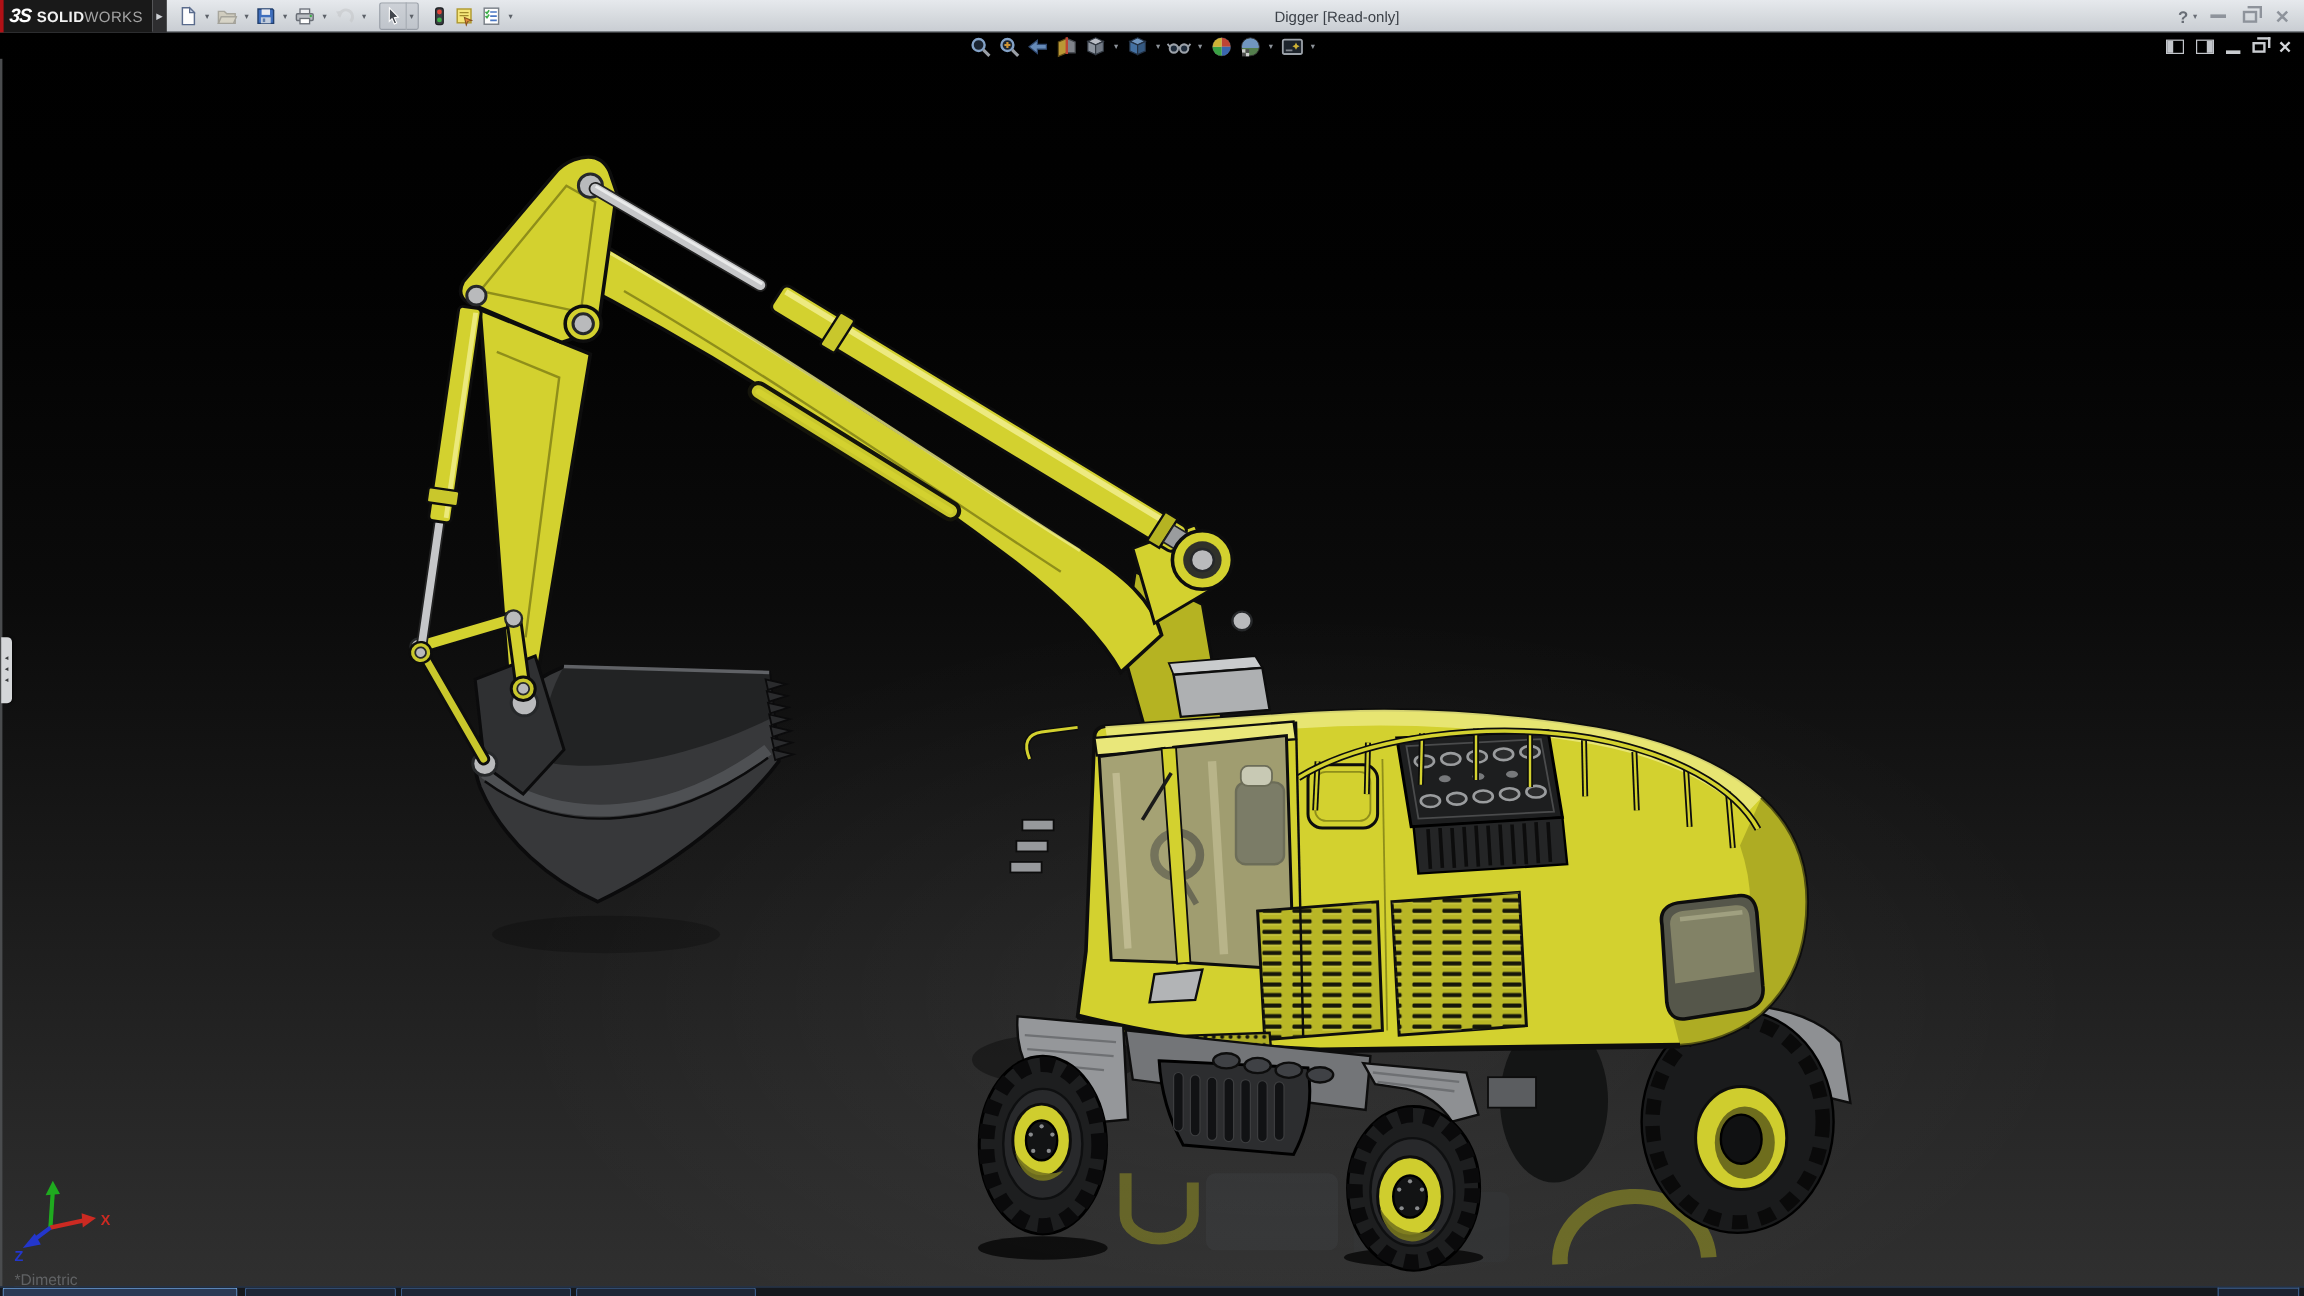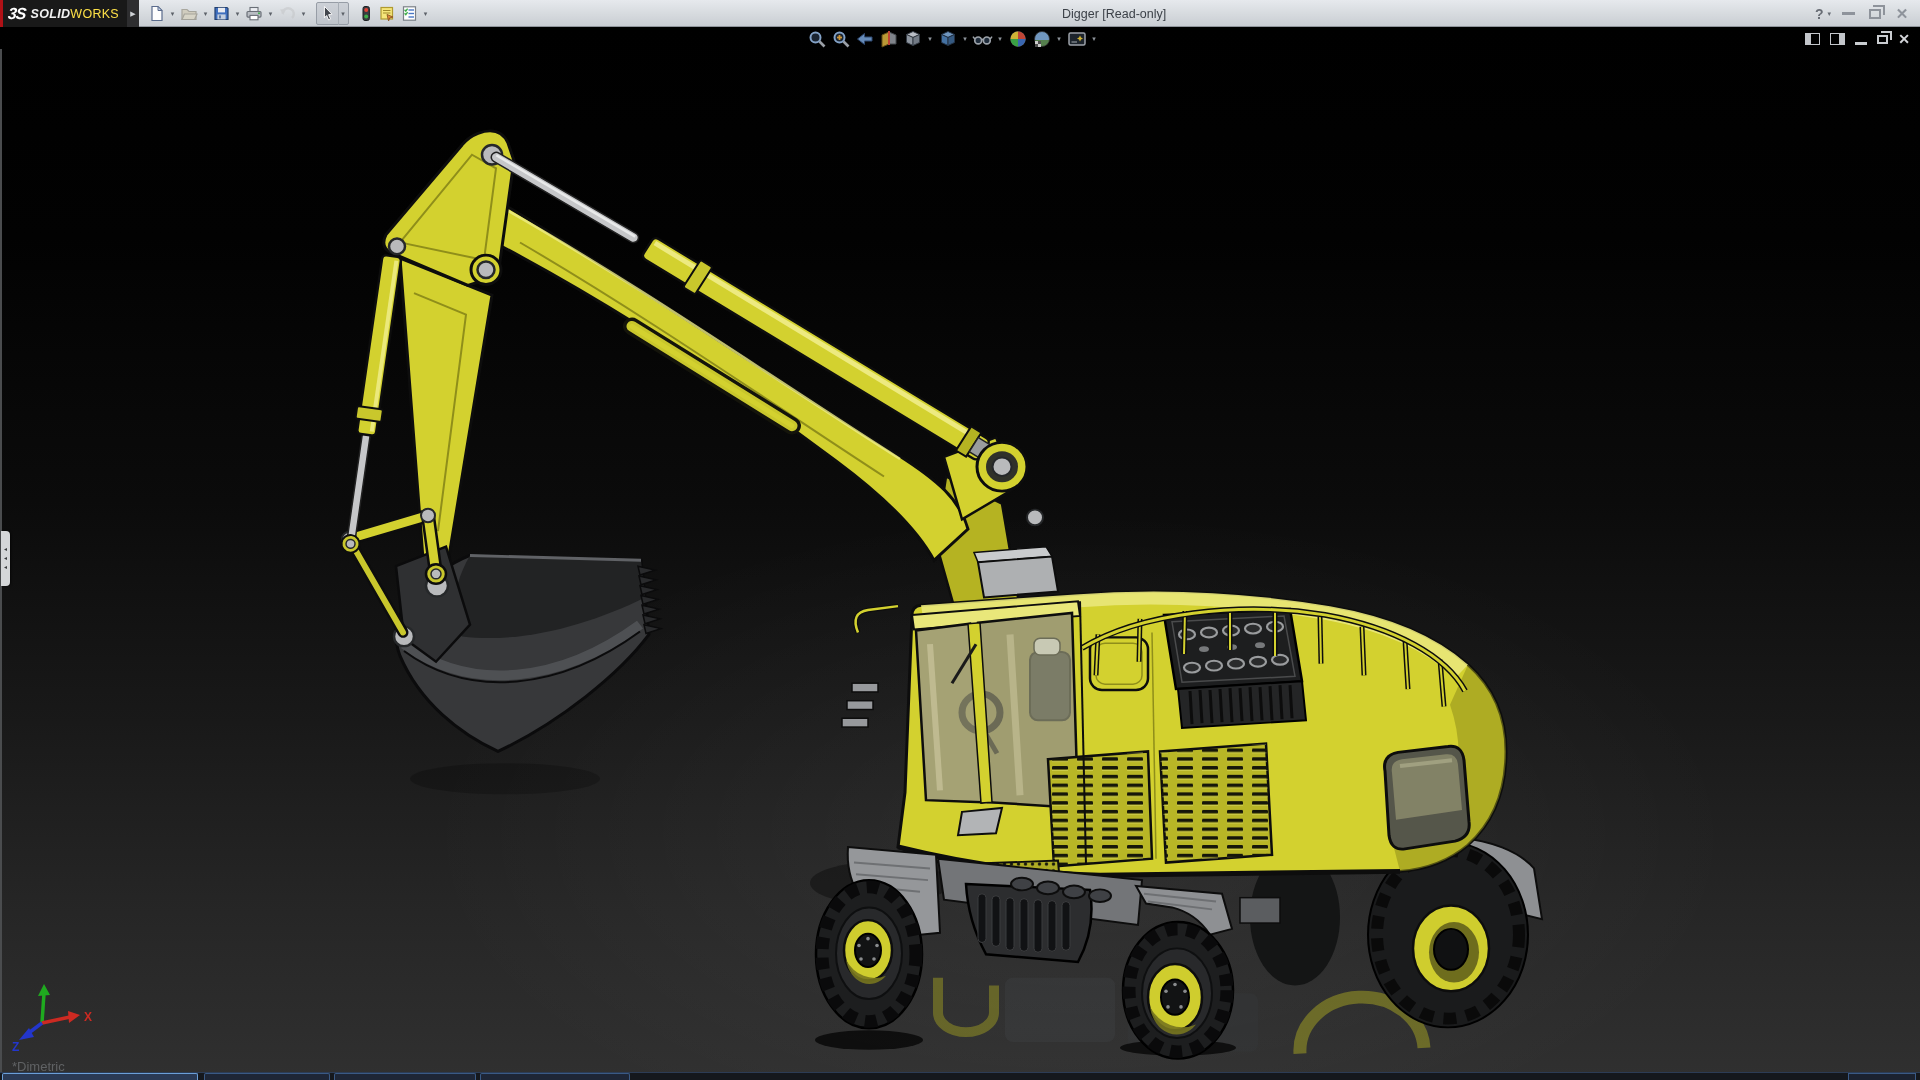--- a/index.html
+++ b/index.html
@@ -8,22 +8,22 @@
 
   
   .titlebar { position:absolute; top:0; left:0; width:1920px; height:27px;
     background:linear-gradient(180deg,#e6e9ed 0%,#d6dade 55%,#c9cdd3 100%);
     border-bottom:1px solid #8f949b; z-index:50; }
   .logo-block { position:absolute; left:0; top:0; width:127px; height:27px;
     background:#191919; display:flex; align-items:center; gap:5px; padding-left:8px; }
   .logo-block::before { content:""; position:absolute; left:0; top:0; width:3px; height:27px; background:#b01116; }
   .logo-3s { color:#fff; font-size:16px; font-weight:bold; font-style:italic; transform:skewX(-6deg); letter-spacing:-1px; }
   .logo-word { color:#f2f2f2; font-size:12.5px; letter-spacing:.3px; }
-  .logo-word b { font-weight:700;font-style:italic; }
-  .logo-word span.lt { font-weight:400; color:#fde047; }
+  .logo-word b { font-weight:700; }
+  .logo-word span.lt { font-weight:400; color:#a3a3a3; }
   .logo-expand { position:absolute; left:127px; top:0; width:12px; height:27px; background:#2e2e30;
     color:#cfd2d6; font-size:7px; display:flex; align-items:center; justify-content:center; cursor:pointer; }
 
   .main-toolbar { position:absolute; left:146px; top:0; height:27px; display:flex; align-items:center; gap:1px; }
   .tb-btn { height:23px; display:flex; align-items:center; padding:0 2px; border-radius:2px; }
   .tb-arrow { width:9px; height:23px; display:flex; align-items:center; justify-content:center;
     font-size:7px; color:#5c6168; }
   .tb-sep { width:6px; }
   .tb-select-box { height:23px; display:flex; align-items:center; border:1px solid #979da6;
     background:linear-gradient(180deg,#cdd1d7,#bfc4cb); border-radius:2px; padding:0 1px; }

